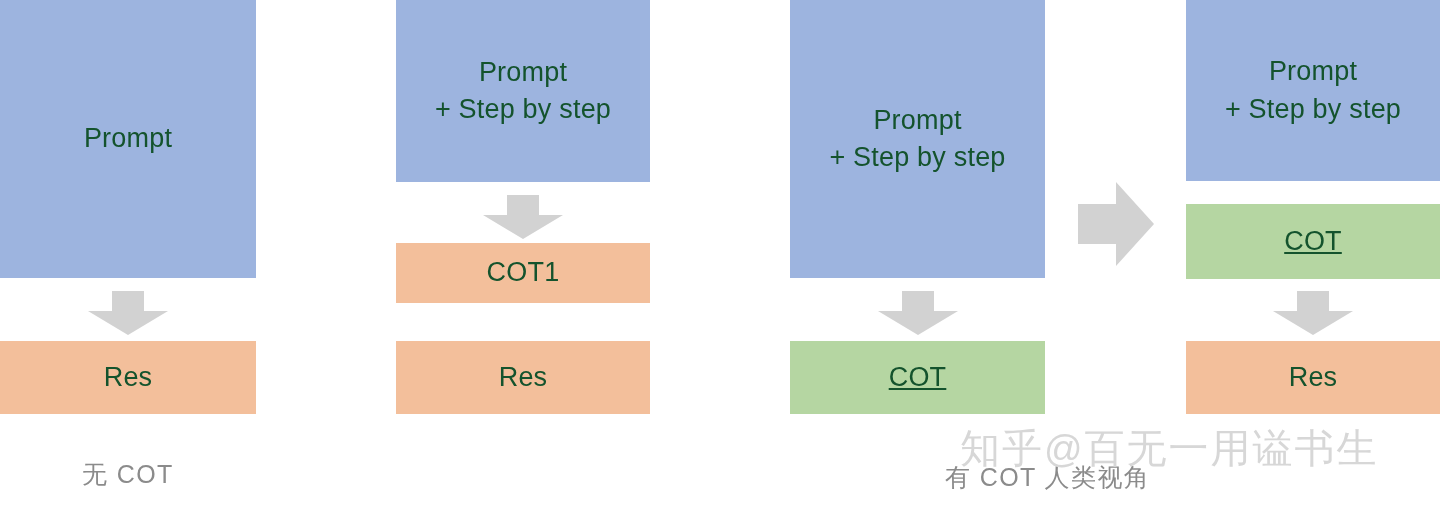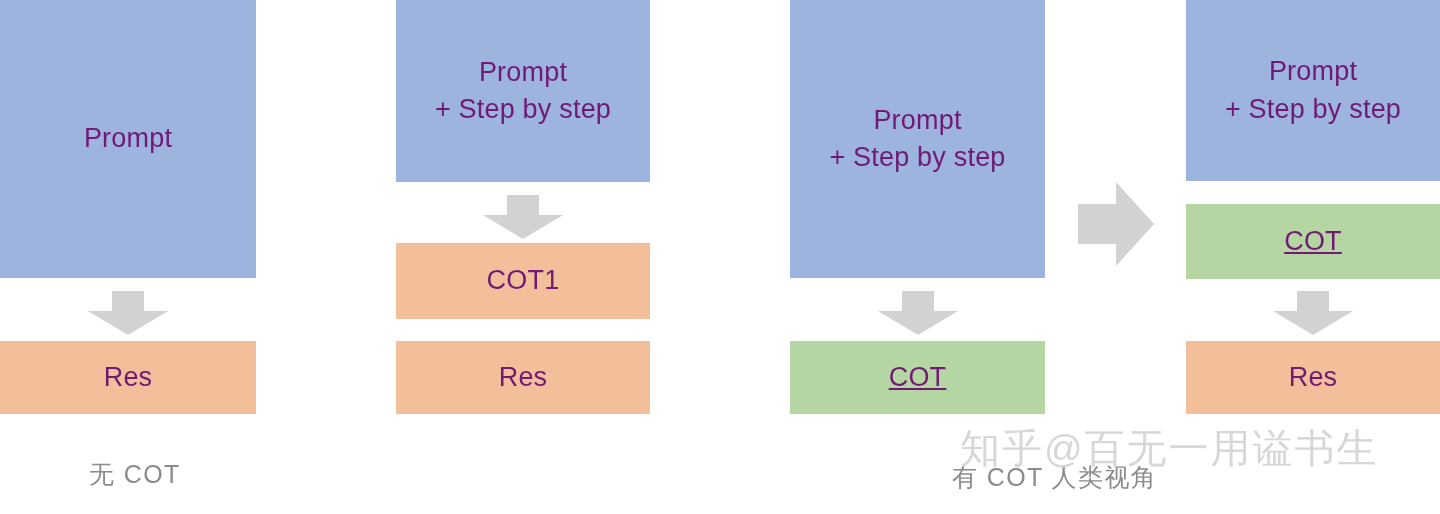--- a/index.html
+++ b/index.html
@@ -21,21 +21,21 @@
     width: 1440px;
     height: 514px;
   }
 
   .box {
     position: absolute;
     display: flex;
     align-items: center;
     justify-content: center;
     text-align: center;
-    color: #701a75;
+    color: #14532d;
     font-size: 27px;
     line-height: 1.38;
     font-weight: 400;
     letter-spacing: 0.2px;
     white-space: pre-line;
     box-sizing: border-box;
   }
 
   .box.blue   { background: #9db4df; }
   .box.orange { background: #f3bf9b; }
@@ -49,21 +49,20 @@
   }
   .arrow-down svg, .arrow-right svg { display: block; }
 
   .caption {
     position: absolute;
     color: #8b8b8b;
     font-size: 25px;
     line-height: 1.2;
     letter-spacing: 1.4px;
     white-space: nowrap;
-    margin-left: 7px;
   }
 
   .watermark {
     position: absolute;
     color: #d7d7d7;
     font-size: 40px;
     letter-spacing: 2px;
     white-space: nowrap;
     user-select: none;
     font-weight: 400;
@@ -89,21 +88,21 @@
 
   <div class="box blue" style="left:396px; top:0px; width:254px; height:182px;">Prompt
 + Step by step</div>
 
   <div class="arrow-down" style="left:483px; top:195px; width:80px; height:44px;">
     <svg width="80" height="44" viewBox="0 0 80 44">
       <polygon points="24,0 56,0 56,20 80,20 40,44 0,20 24,20" fill="#d2d2d2"></polygon>
     </svg>
   </div>
 
-  <div class="box orange" style="left:396px; top:243px; width:254px; height:76px;">COT1</div>
+  <div class="box orange" style="left:396px; top:243px; width:254px; height:60px;">COT1</div>
 
   <div class="box orange" style="left:396px; top:341px; width:254px; height:73px;">Res</div>
 
 
   <div class="box blue" style="left:790px; top:0px; width:255px; height:278px;">Prompt
 + Step by step</div>
 
   <div class="arrow-down" style="left:878px; top:291px; width:80px; height:44px;">
     <svg width="80" height="44" viewBox="0 0 80 44">
       <polygon points="24,0 56,0 56,20 80,20 40,44 0,20 24,20" fill="#d2d2d2"></polygon>

